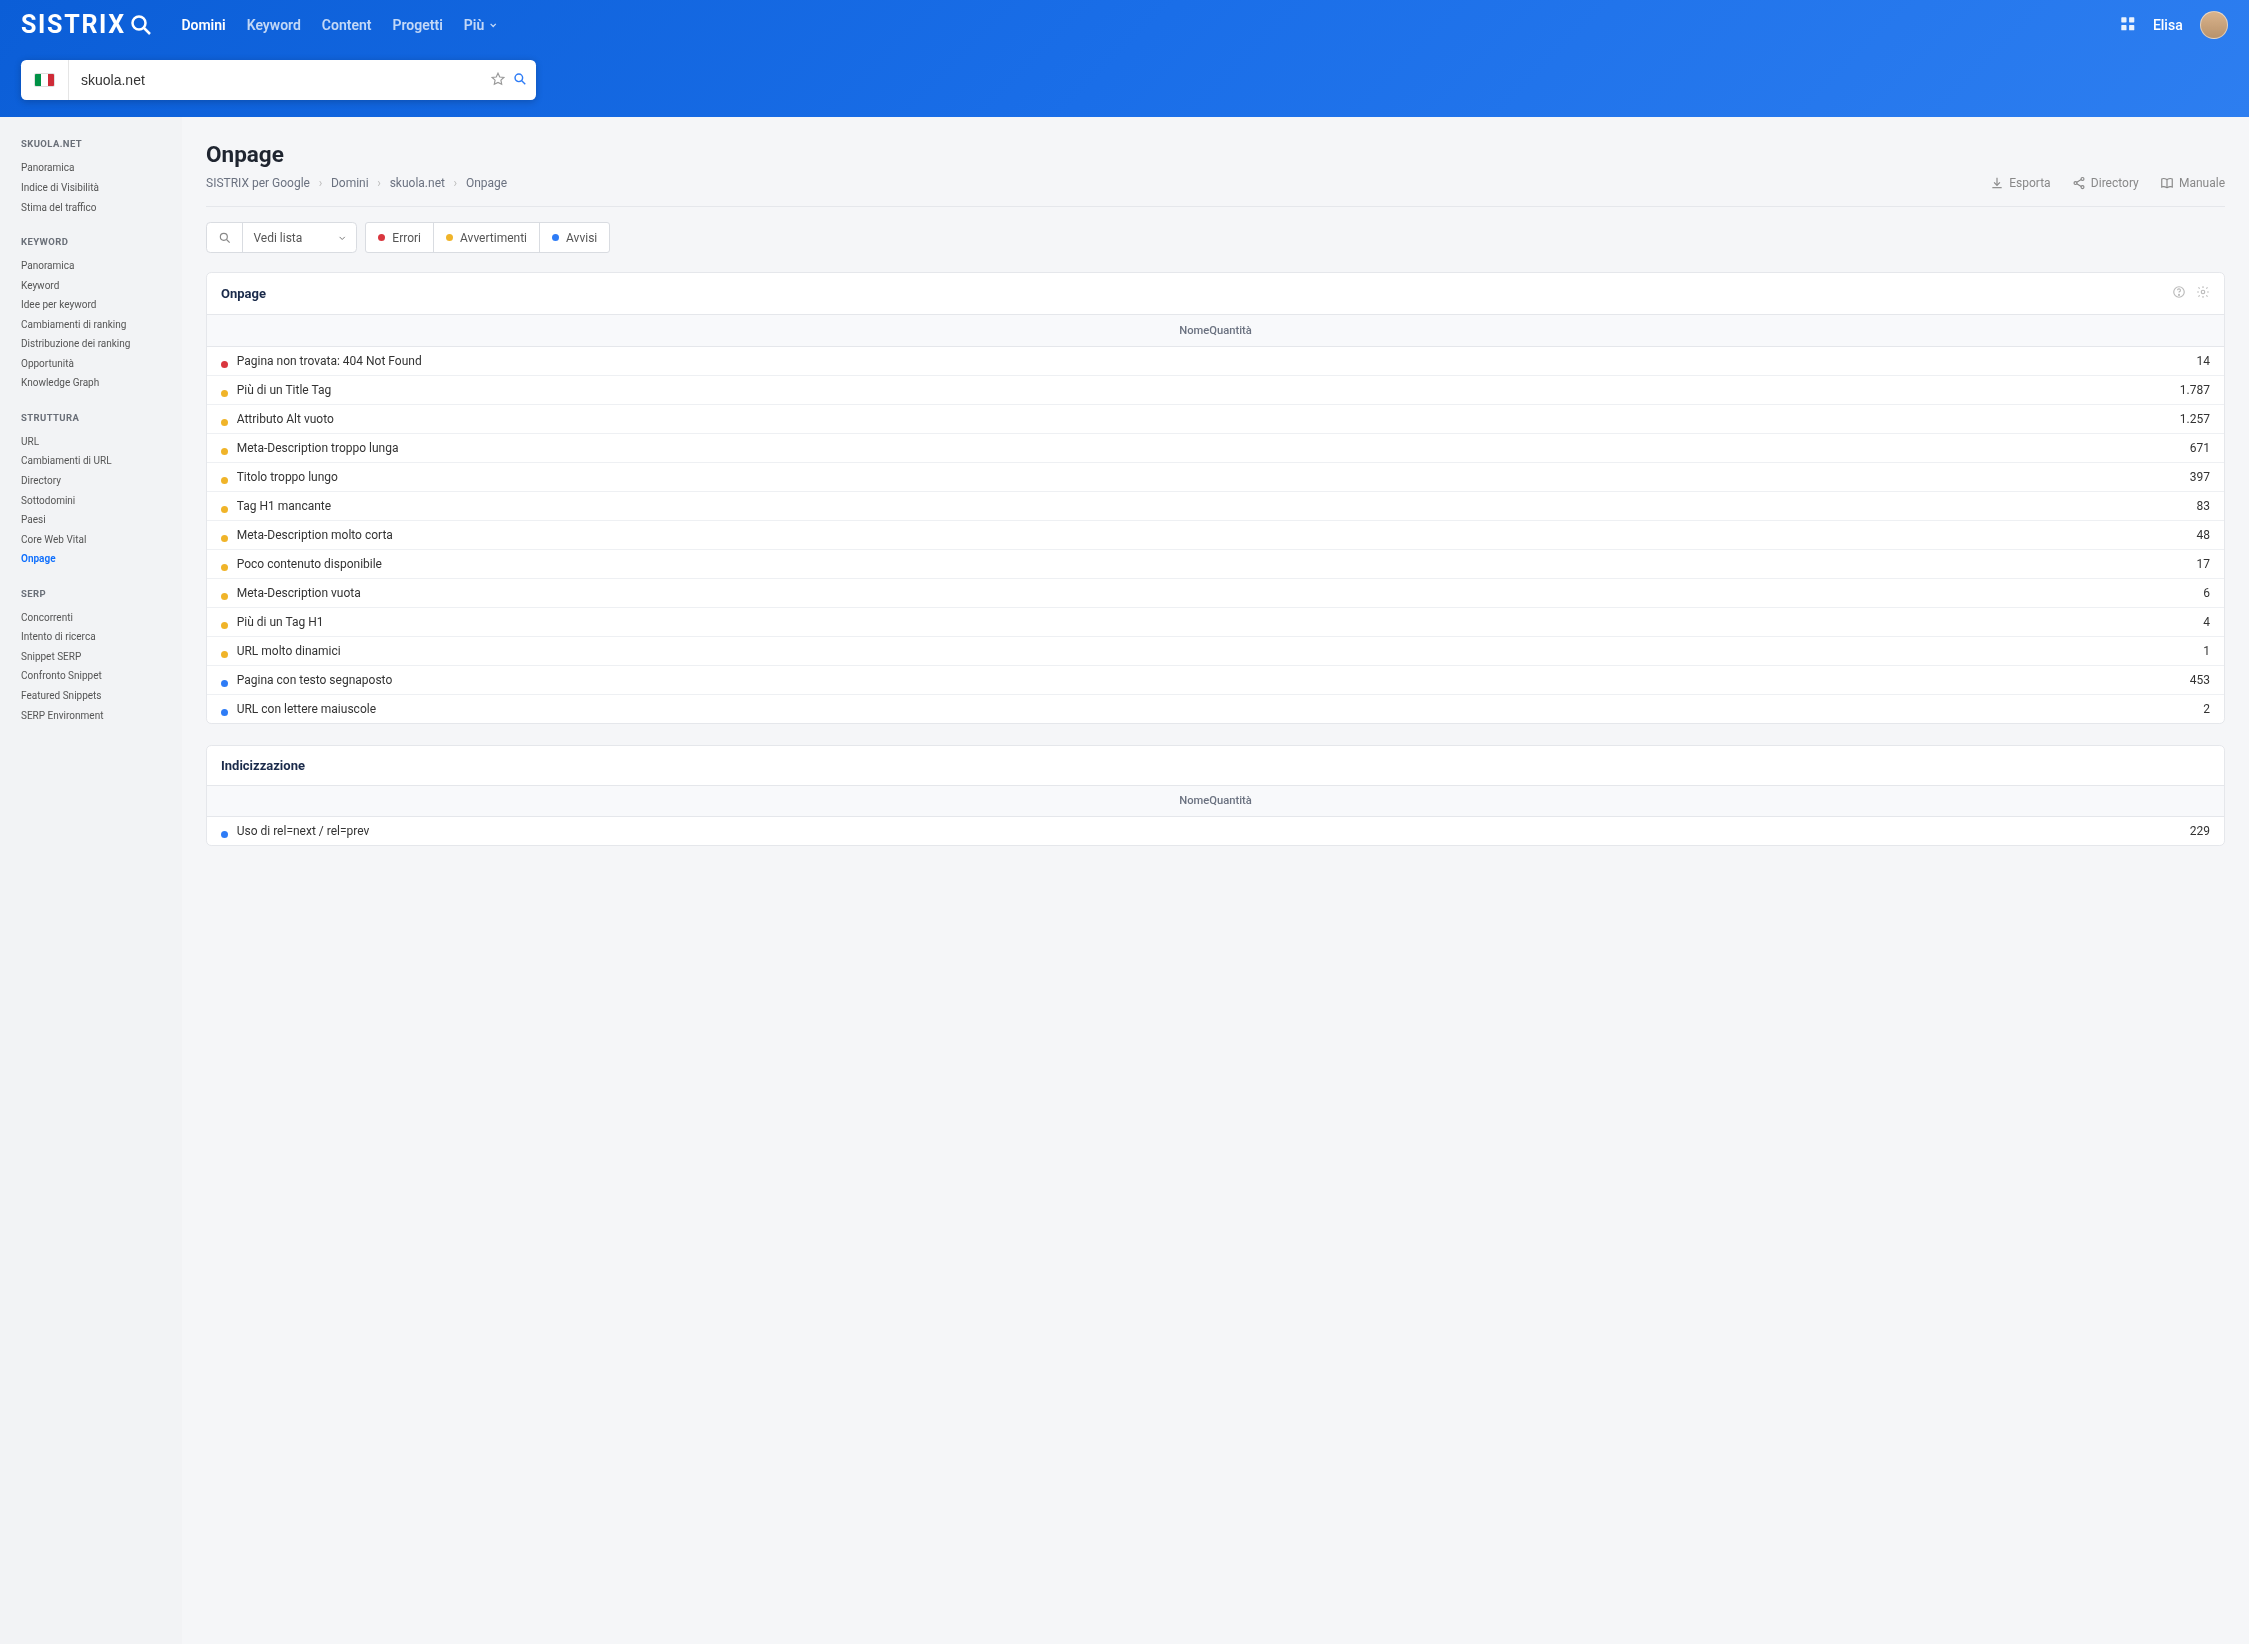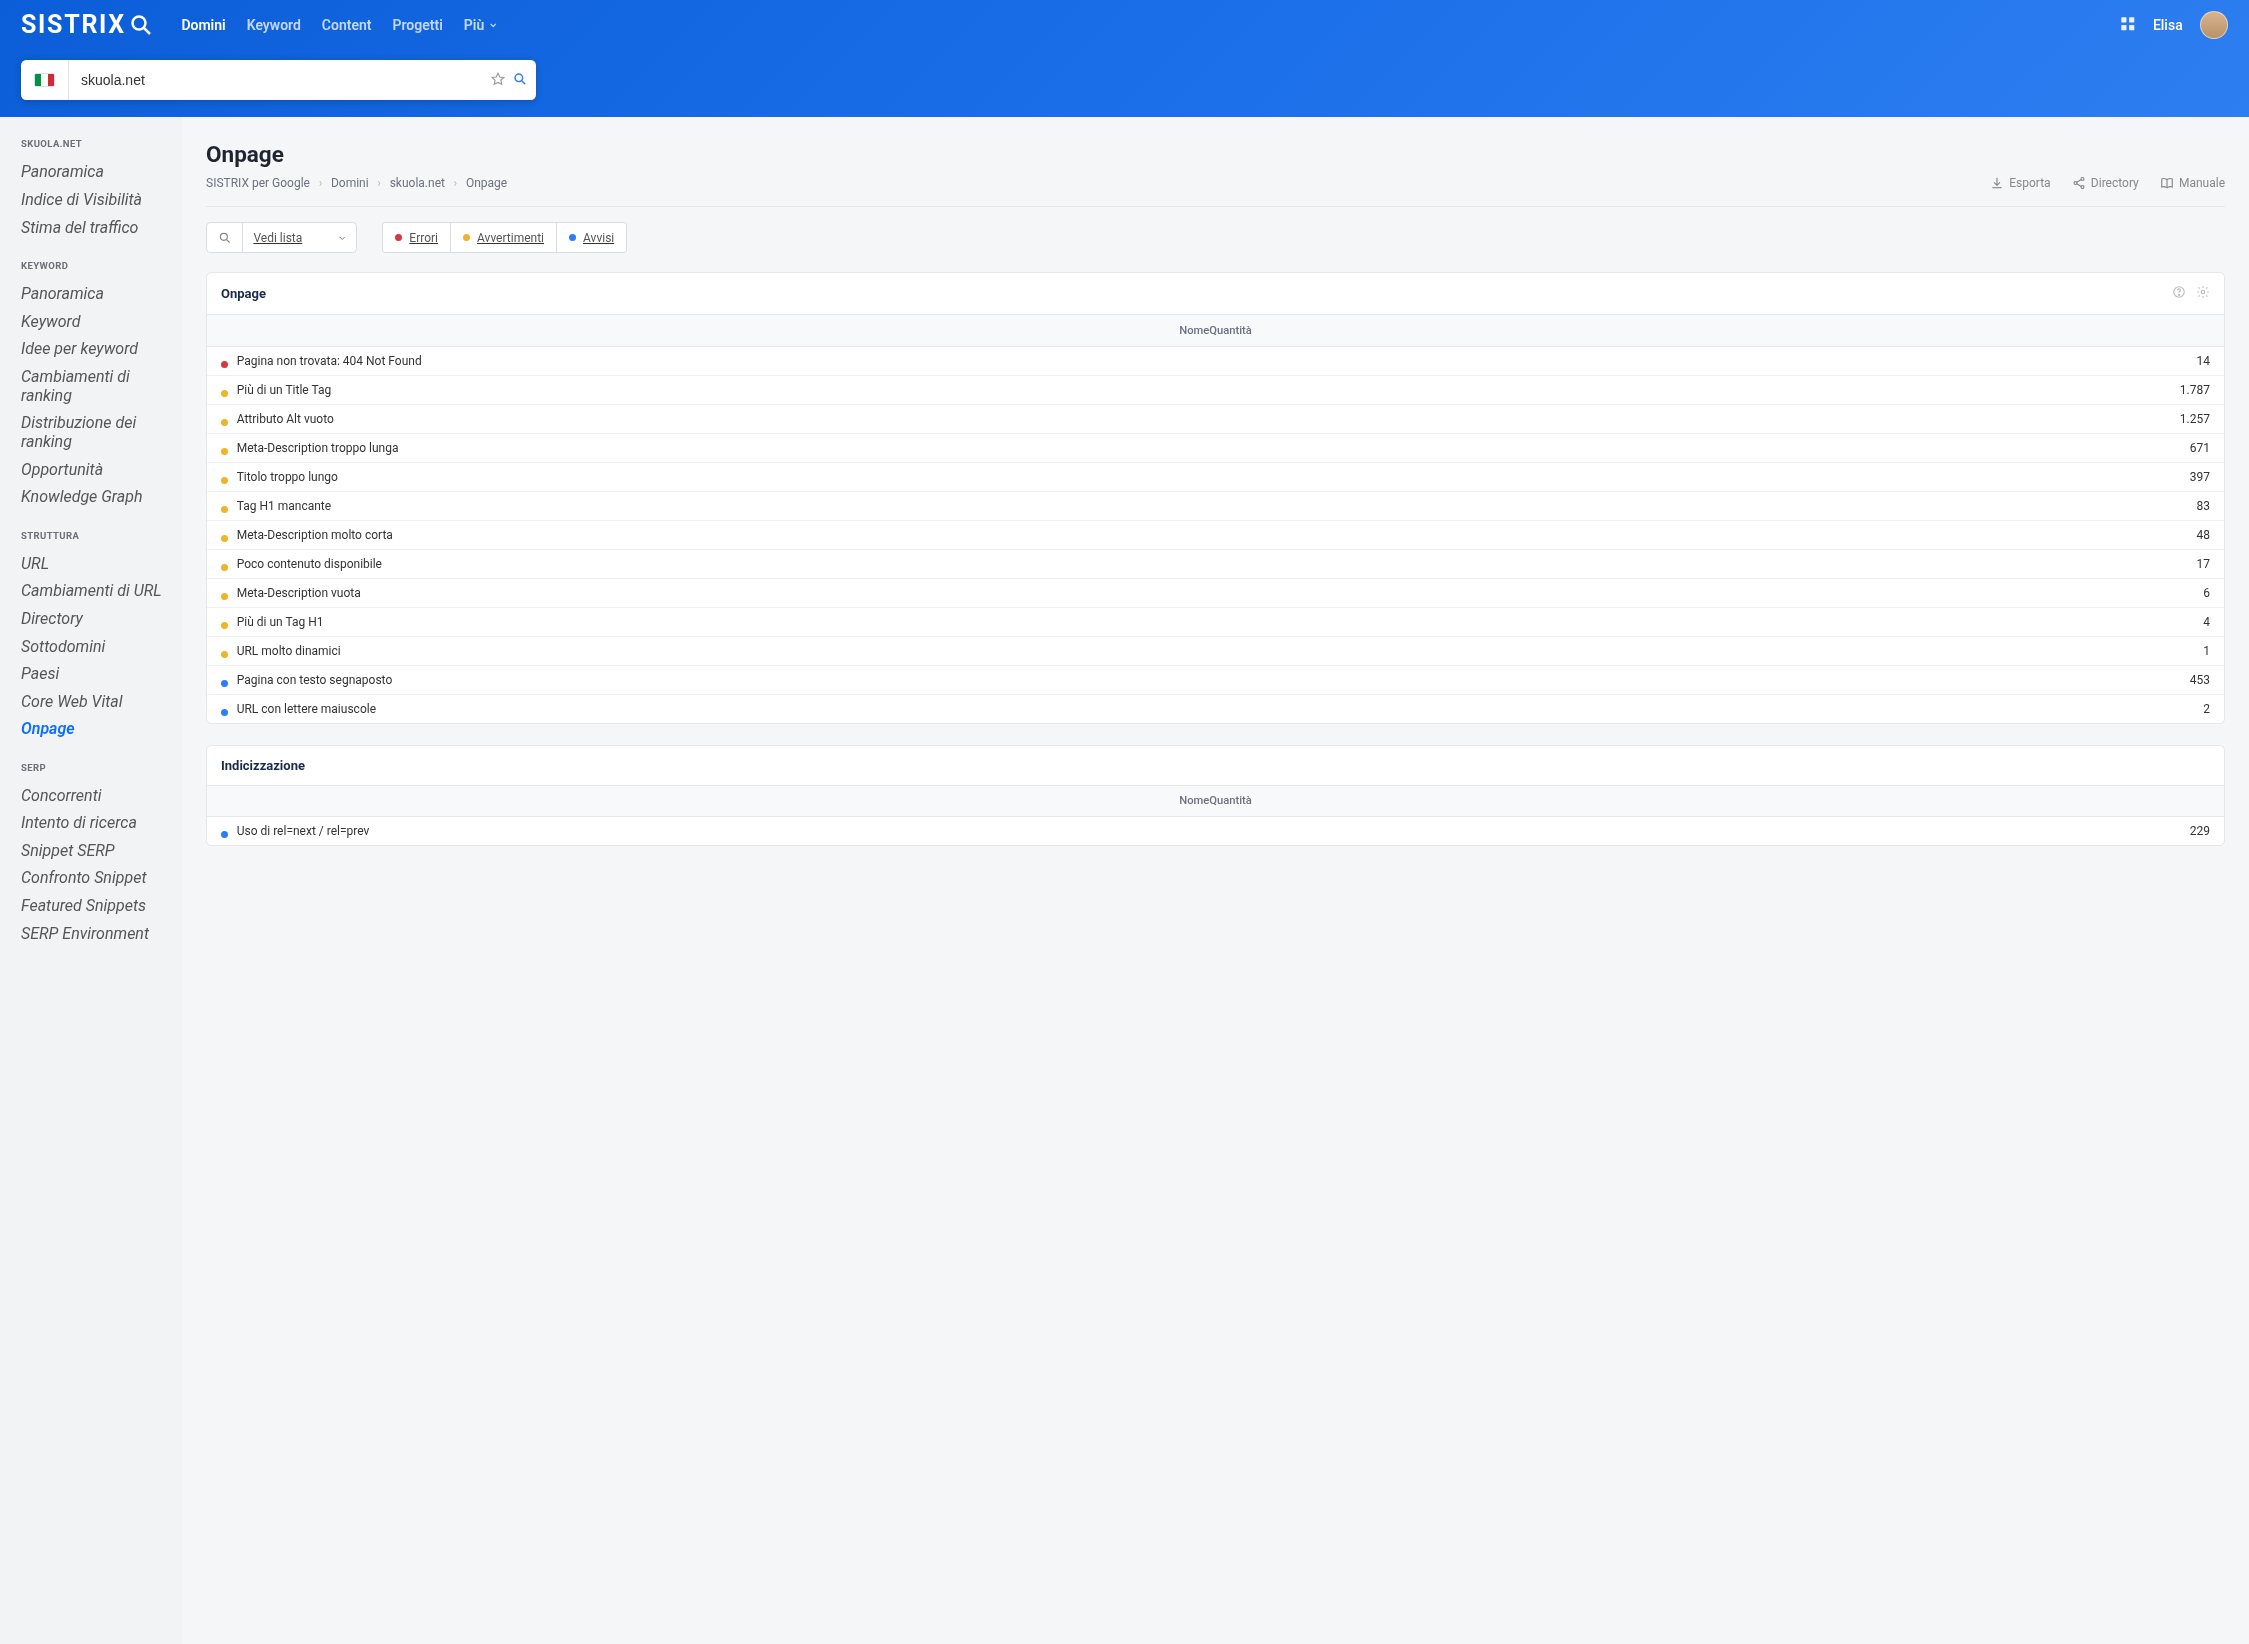--- a/index.html
+++ b/index.html
@@ -102,25 +102,24 @@
 .sb-section-title {
   font-size: 9.5px;
   font-weight: 700;
   color: #6a6f78;
   letter-spacing: 0.4px;
   margin: 19px 0 8.7px;
 }
 .sb-section-title:first-child { margin-top: 0; }
 .sb-item {
   display: block;
-  font-size: 16px;
+  font-size: 10px;
   color: #555;
   padding: 4.3px 0;
   cursor: pointer;
-  font-style: italic;
 }
 .sb-item.active { color: #0d6efd; font-weight: 600; }
 .main {
   flex: 1;
   padding: 24px 24px 35px;
 }
 .page-title {
   font-size: 22.5px;
   font-weight: 700;
   color: #1f2530;
@@ -142,23 +141,22 @@
 }
 .breadcrumb .crumb { cursor: pointer; }
 .breadcrumb .sep { color: #bbb; }
 .top-actions { display: flex; gap: 21px; color: #888; }
 .top-action {
   display: flex; gap: 5.2px; align-items: center; cursor: pointer;
   font-size: 12px;
 }
 .filters-row {
   display: flex;
-  gap: 25px;
+  gap: 8px;
   margin: 15.6px 0 19px;
-  text-decoration: underline;
 }
 .vedi-box {
   display: flex;
   border: 0.9px solid #d9dce1;
   border-radius: 4.3px;
   background: #fff;
   height: 31px;
 }
 .vedi-search {
   width: 36px;

